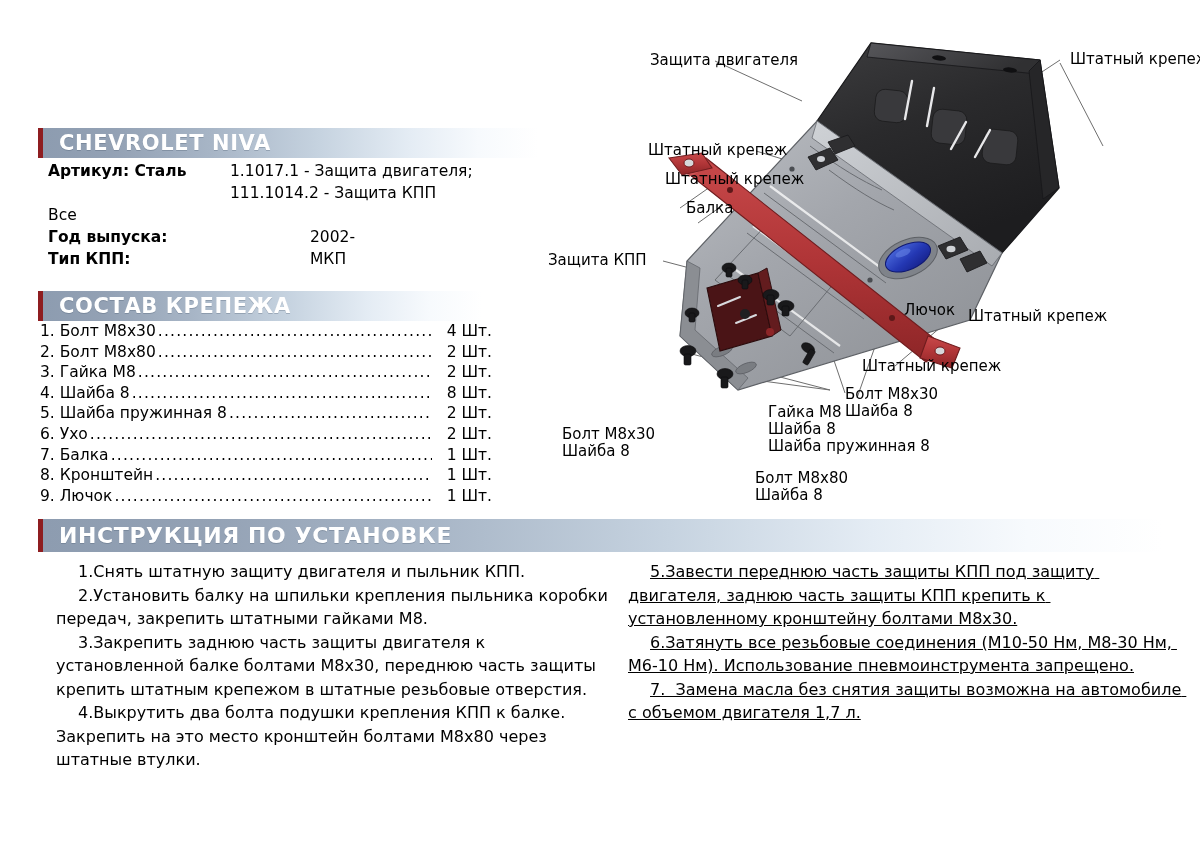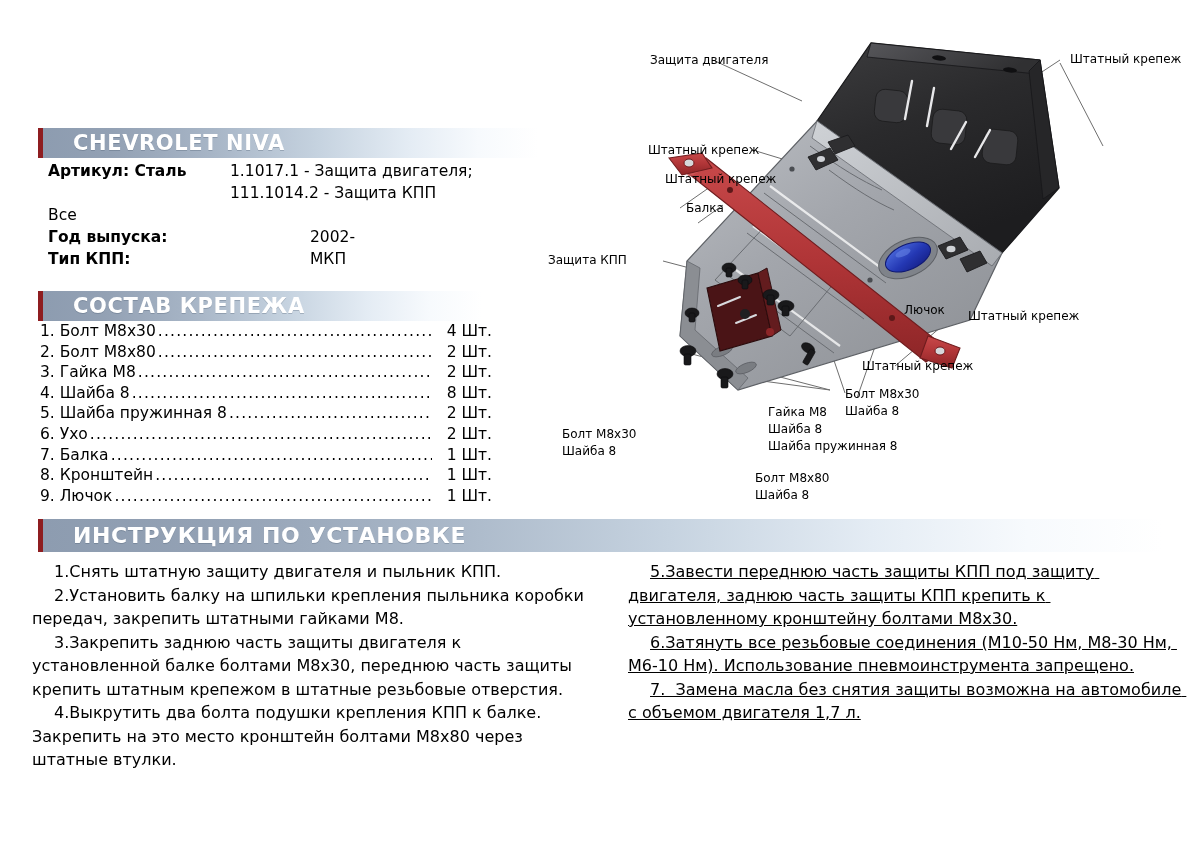--- a/index.html
+++ b/index.html
@@ -34,21 +34,21 @@
                 #f7fafd 88%,
                 #ffffff 100%);
     border-left: 5px solid #8e1d20;
     box-sizing: border-box;
   }
   .bar-title {
     font-size: 21px;
     font-weight: bold;
     color: #ffffff;
     letter-spacing: 0.6px;
-    padding-left: 30px;
+    padding-left: 16px;
     white-space: nowrap;
     text-shadow: 0 1px 0 rgba(70,85,105,0.30);
   }
 
   #bar-model   { left: 38px;  top: 128px; width: 500px; height: 30px; }
   #bar-parts   { left: 38px;  top: 291px; width: 444px; height: 30px; }
   #bar-install { left: 38px;  top: 519px; width: 1124px; height: 33px; }
   #bar-install .bar-title { font-size: 22px; }
 
   
@@ -103,41 +103,41 @@
     text-align: right;
   }
 
   
   .instr-col {
     position: absolute;
     top: 560px;
     font-size: 16px;
     line-height: 23.5px;
   }
-  #instr-left  { left: 32px; width: 560px; }
+  #instr-left  { left: 56px; width: 560px; }
   #instr-right { left: 628px; width: 560px; text-decoration: underline; }
   .instr-step {
     margin: 0 0 0 0;
     text-indent: 22px;
     white-space: pre-wrap;
   }
 
   
   #diagram {
     position: absolute;
     left: 540px;
     top: 18px;
     width: 660px;
     height: 500px;
   }
   #diagram svg { display: block; }
 
   .dlabel {
     position: absolute;
-    font-size: 12px;
+    font-size: 15px;
     color: #000000;
     white-space: nowrap;
     line-height: 17px;
   }
 </style>
 </head>
 <body>
 
 <div id="page">
 

